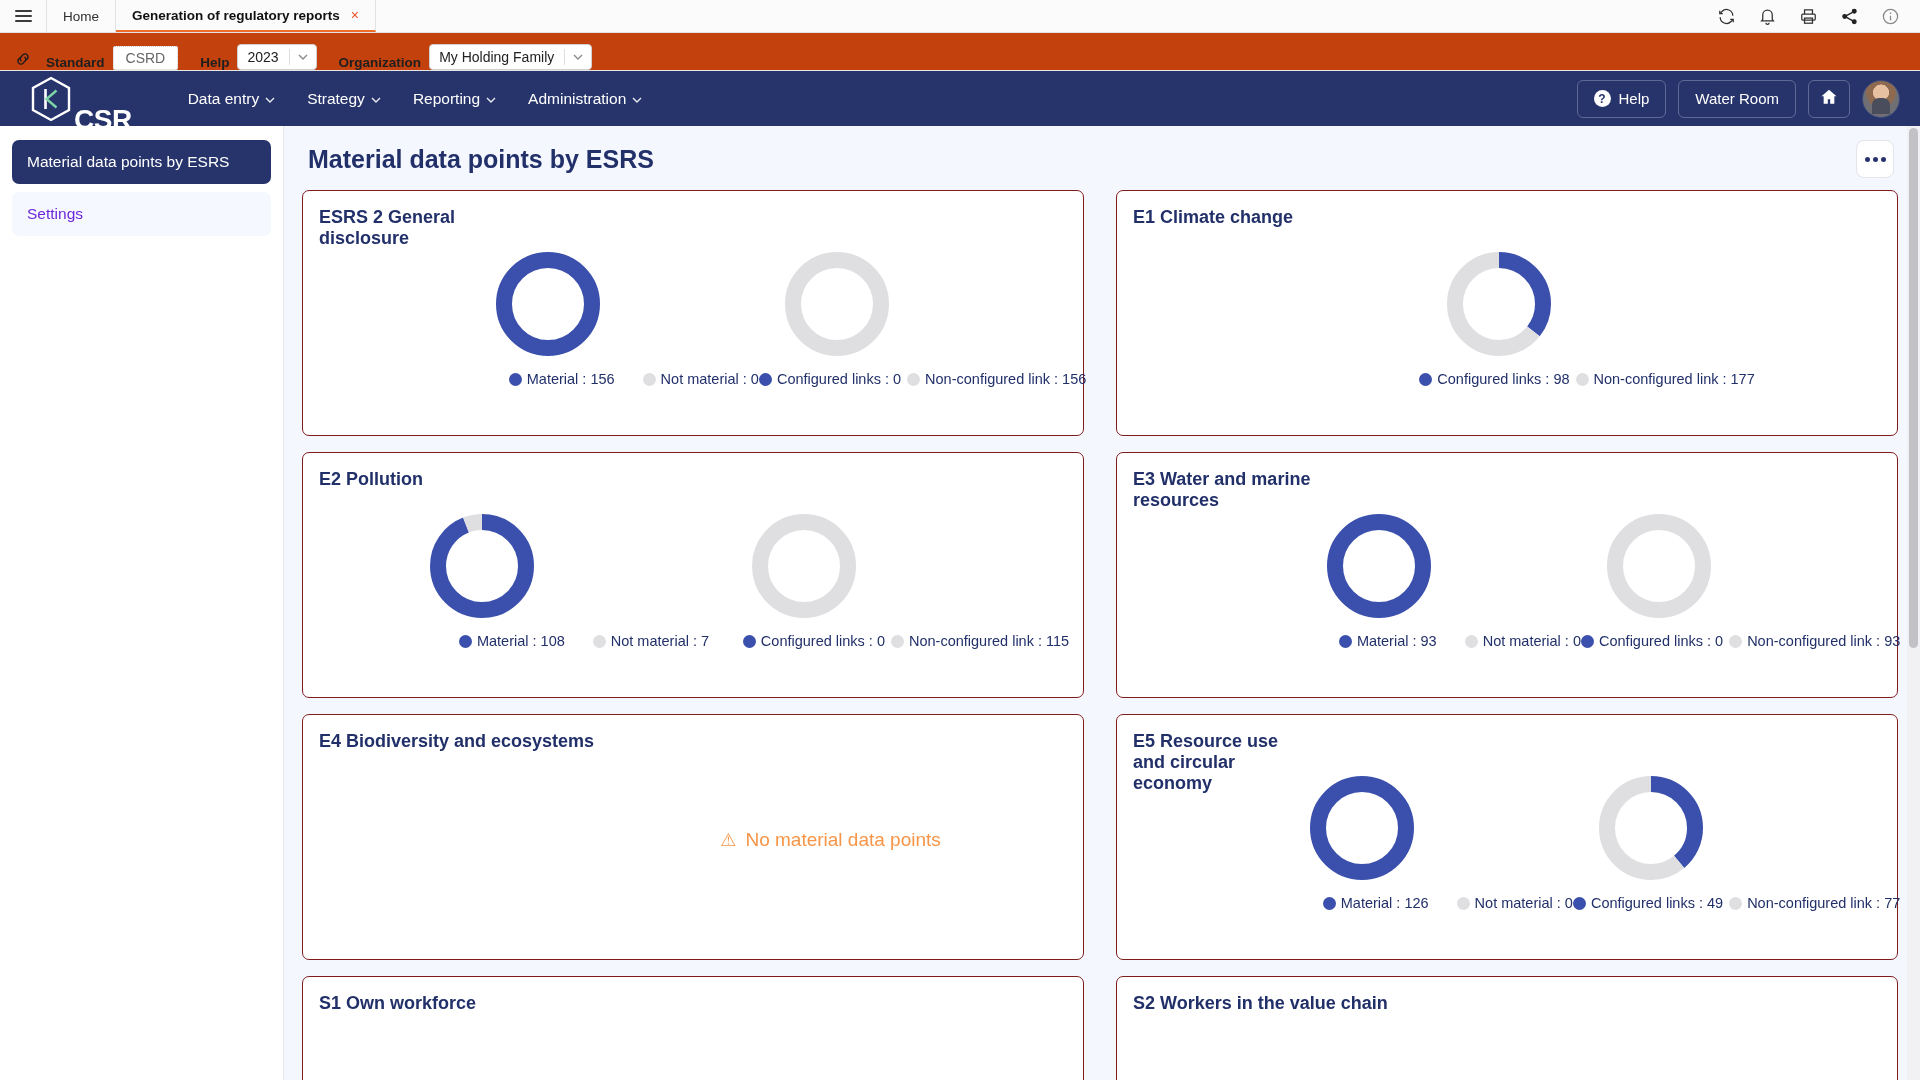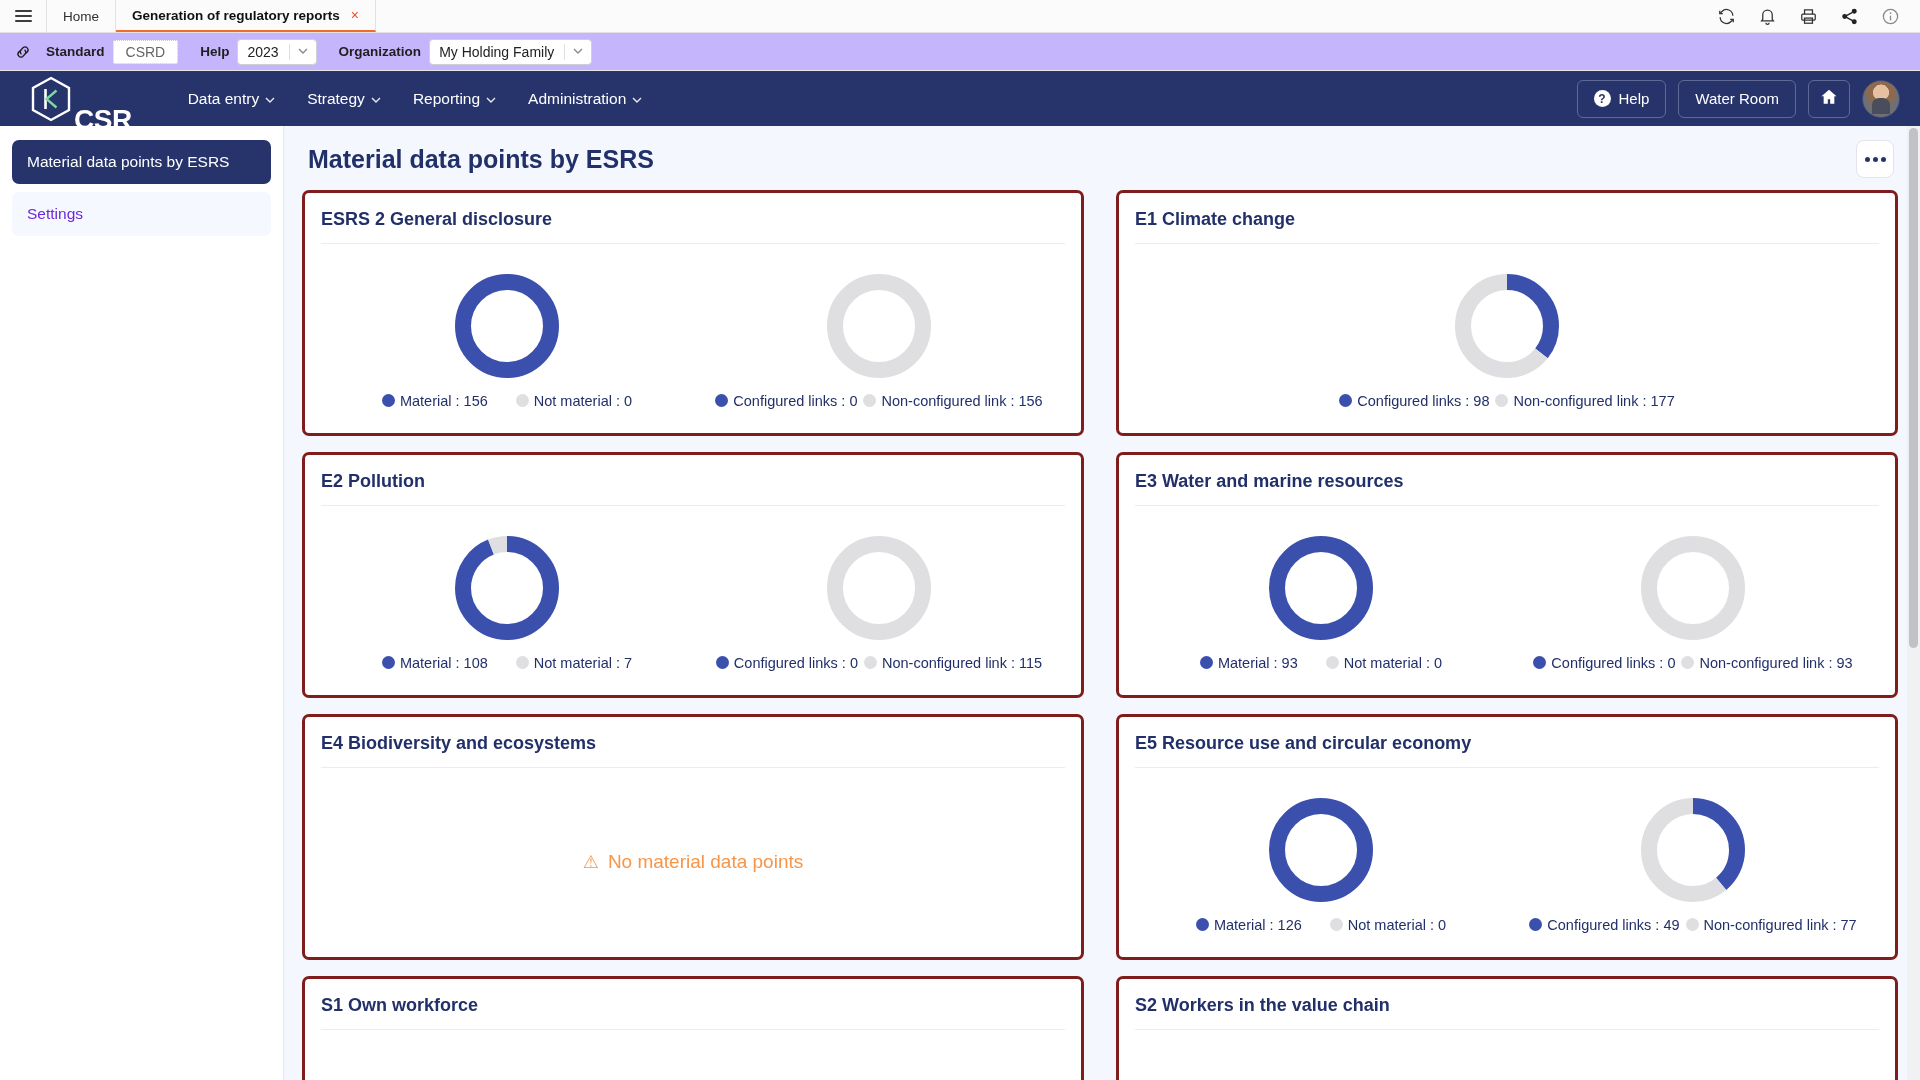--- a/index.html
+++ b/index.html
@@ -41,23 +41,23 @@
   }
   .tabbar-right {
     margin-left: auto; display: flex; align-items: center; gap: 22px; padding-right: 20px;
   }
   .tbicon { width: 19px; height: 19px; cursor: pointer; display:block; }
   .tbicon svg { display:block; }
 
   
   .filterbar {
     height: 38px;
-    background: #c4b5fd;
+    background: #c2410c;
     border-bottom: 1px solid #e6e6e8;
-    display: flex; align-items: center;
+    display: flex; align-items: flex-end;
     padding: 0 12px;
     gap: 0px;
   }
   .chain-icon { width: 22px; height: 22px; margin-right: 12px; display:flex; align-items:center; justify-content:center; }
   .flabel { font-size: 13.5px; color: #1f1f1f; font-weight: bold; margin-right: 8px; white-space: nowrap; }
   .fstatic {
     border: 1px dotted #c9c9c9;
     padding: 3px 12px;
     font-size: 14px; color: #666;
     background: #fff; border-radius: 2px;
@@ -157,33 +157,33 @@
   }
   .dots-btn i { width: 5px; height: 5px; border-radius: 50%; background: #27346b; display:block; }
 
   .grid {
     display: grid;
     grid-template-columns: 1fr 1fr;
     gap: 16px 32px;
   }
   .card {
     background: #fff;
-    border: 3px solid #7f1d1d;
+    border: 1px solid #7f1d1d;
     border-radius: 7px;
     padding: 16px 16px 10px 16px;
     min-height: 246px;
-    display: flex; flex-direction: column;
+    display: flex; flex-direction: row;
   }
   .card-title {
     font-size: 18px; font-weight: bold; color: #22306a;
     padding: 0 0 13px 0;
   }
   .card-rule { height: 1px; background: #ececed; margin: 0 0 8px 0; }
   .card-body { flex: 1; display: flex; align-items: center; justify-content: space-around; gap: 0px; }
-  .donut-group { display: flex; flex-direction: column; align-items: center; width: 50%; }
+  .donut-group { display: flex; flex-direction: column; width: 50%; }
   .donut { width: 118px; height: 118px; display:block; }
   .legend {
     display: flex; align-items: center; justify-content: center;
     gap: 28px; margin-top: 8px; font-size: 14.5px; color: #22306a; white-space: nowrap;
   }
   .legend.tight { gap: 6px; }
   .lgitem { display: flex; align-items: center; gap: 5px; }
   .dot { width: 13px; height: 13px; border-radius: 50%; flex: 0 0 13px; }
   .dot.blue { background: #3b50ad; }
   .dot.grey { background: #dfdfe2; }

